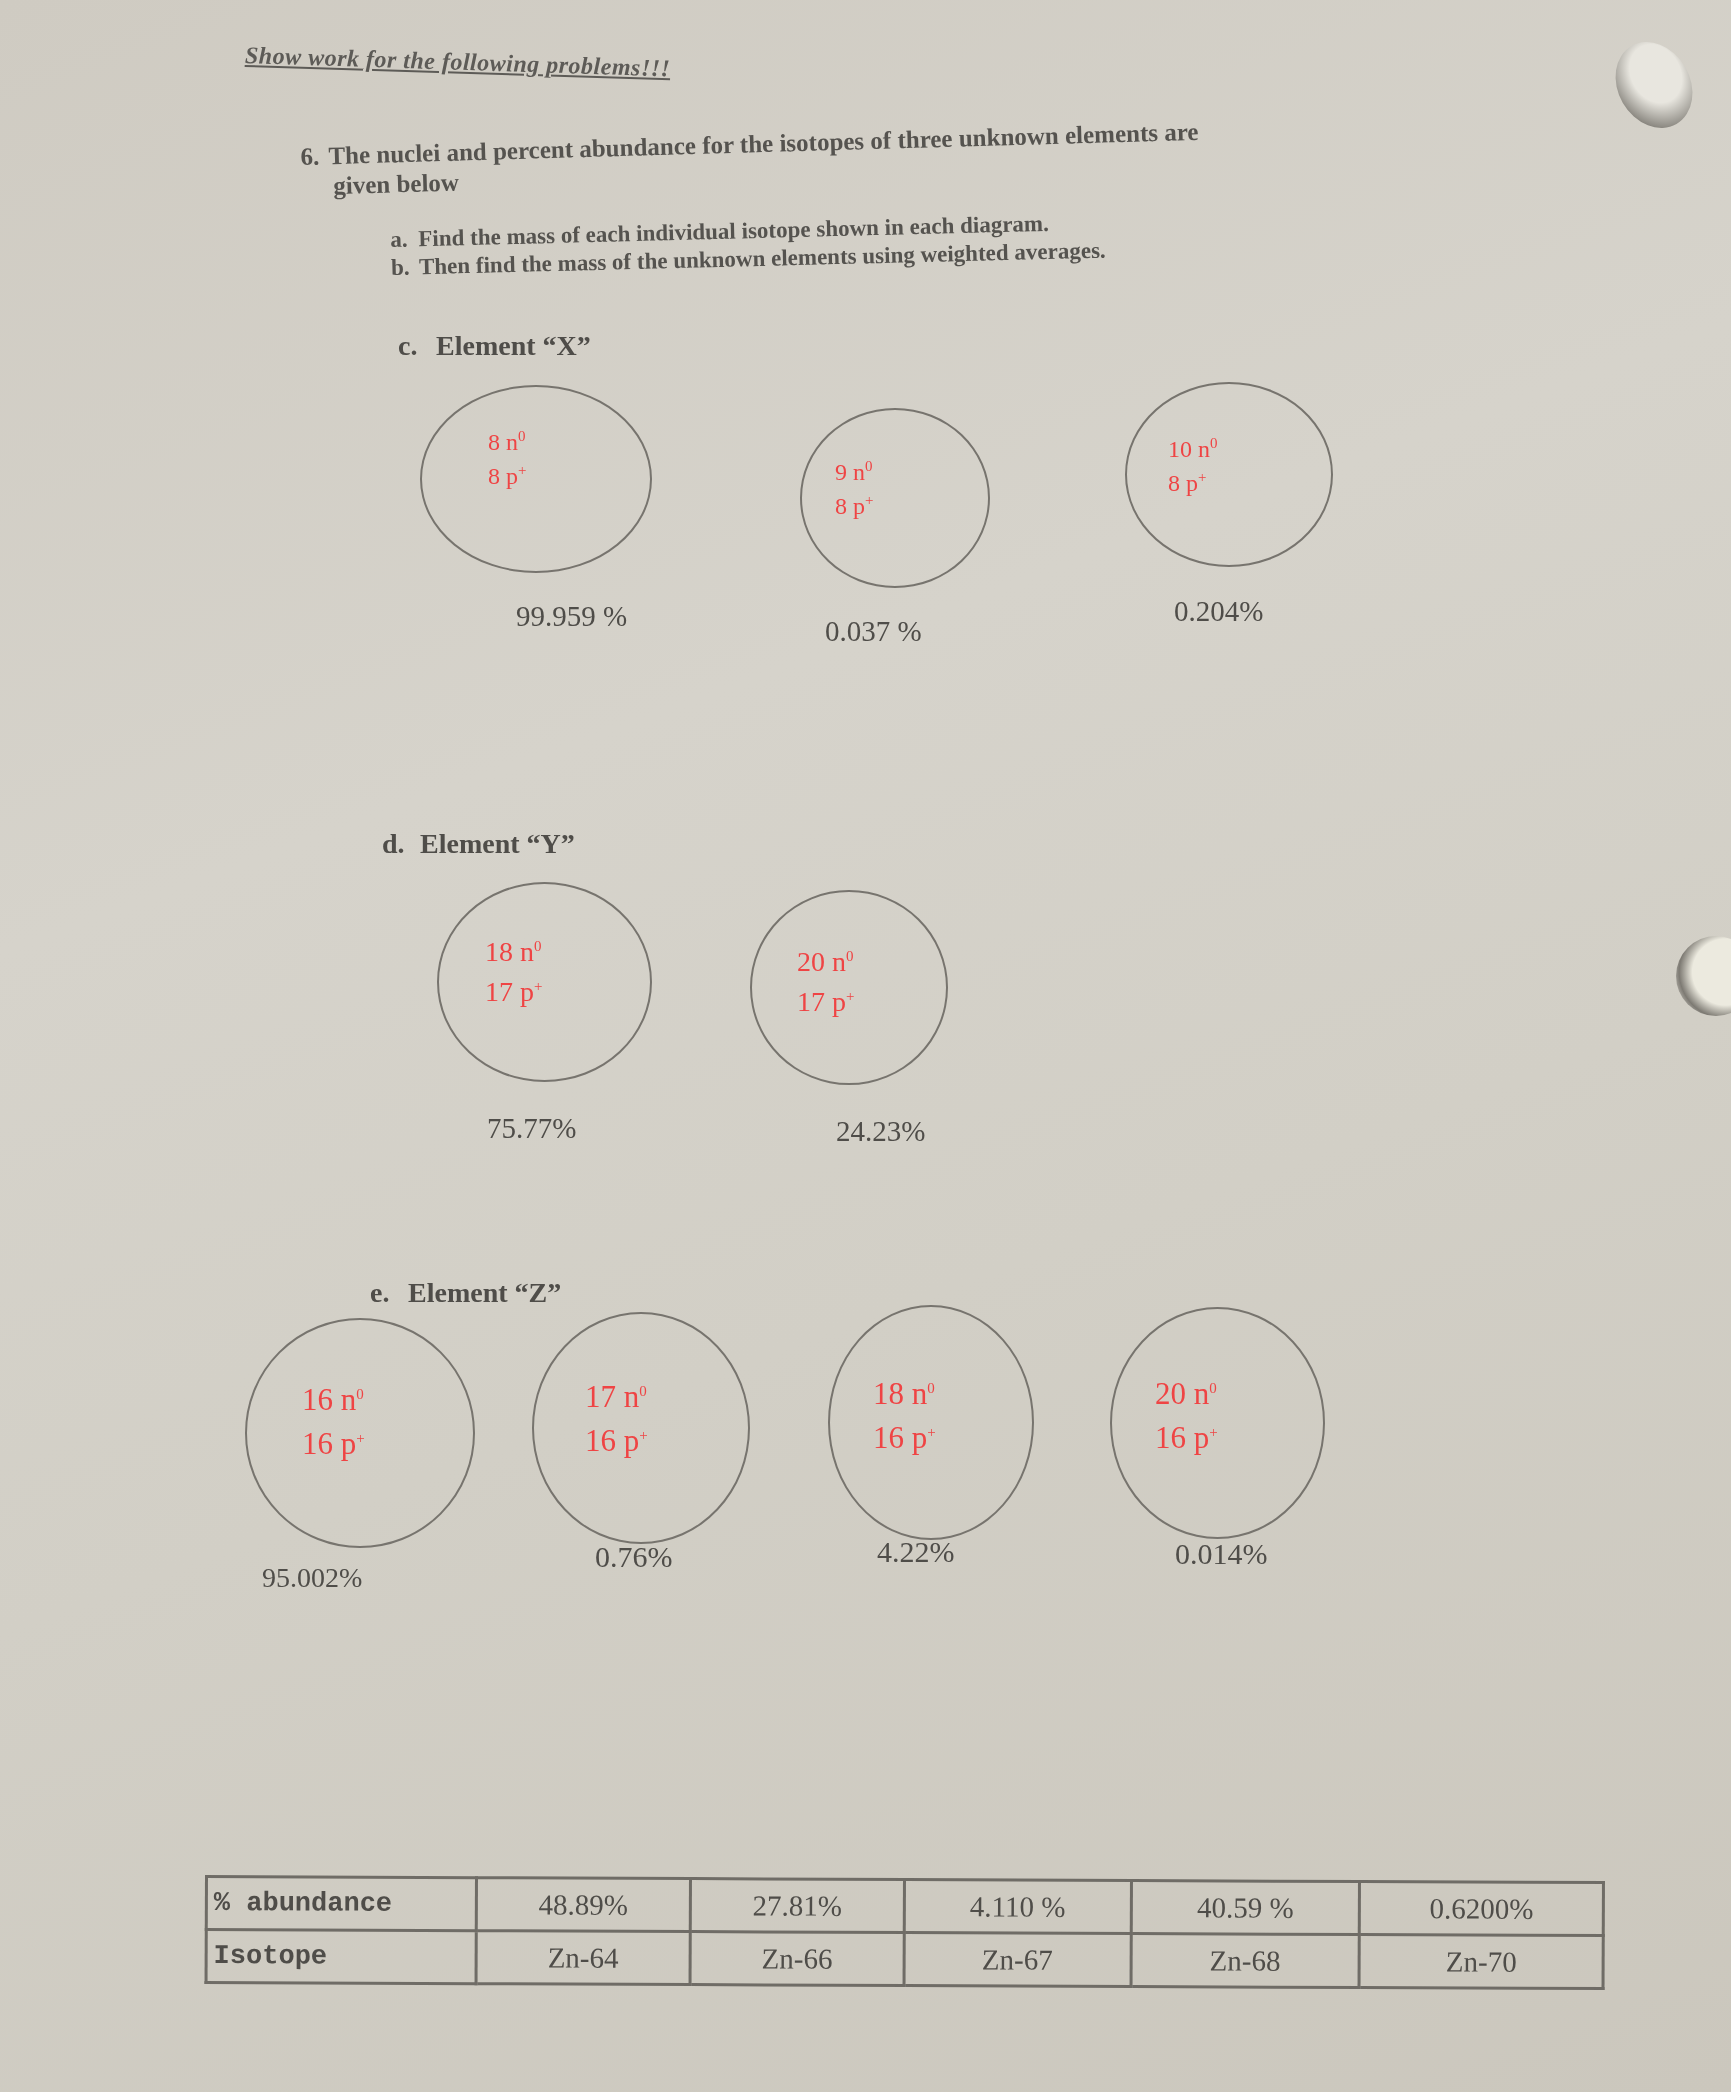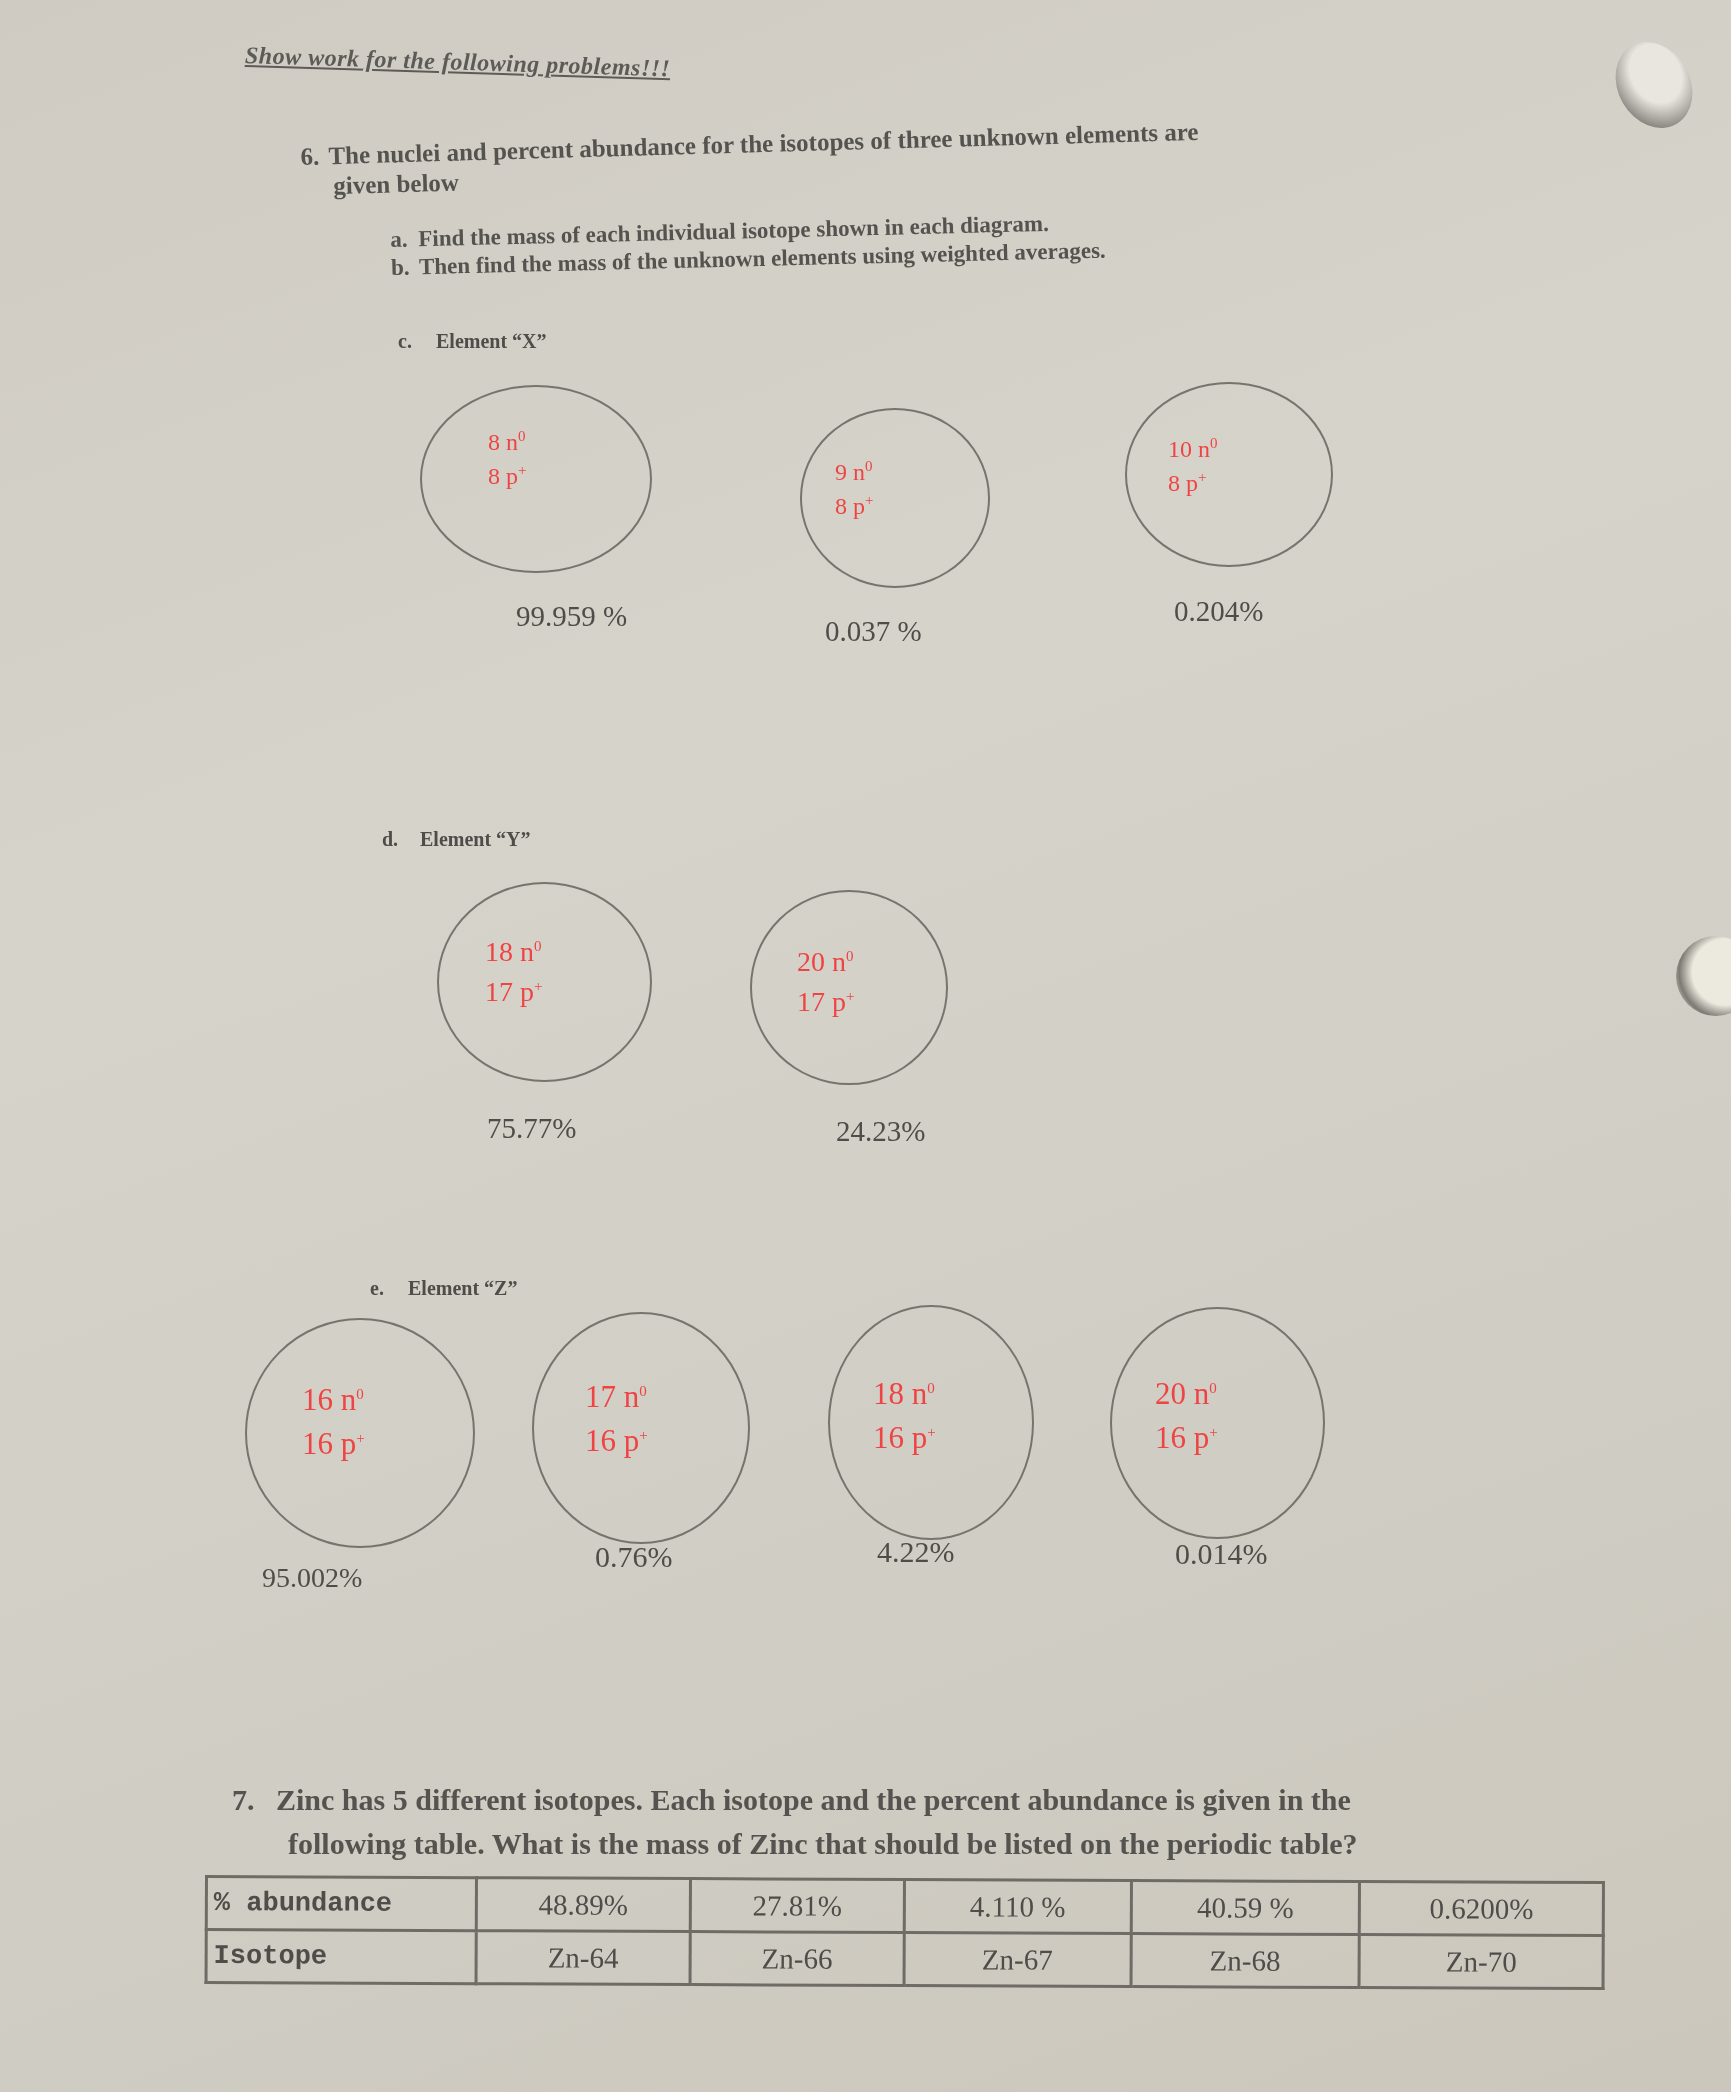--- a/index.html
+++ b/index.html
@@ -12,21 +12,21 @@
   .page { position:absolute; inset:0; }
   .abs { position:absolute; }
   .hdr { left:245px; top:42px; font-size:24px; font-style:italic; font-weight:bold; text-decoration:underline; color:#5d5b57; transform:rotate(1.8deg); transform-origin:left center; letter-spacing:0.5px; }
   .qtext { font-size:25px; font-weight:bold; color:#55534f; }
   .q6 { left:300px; top:142px; width:1100px; transform:rotate(-1.6deg); transform-origin:left top; line-height:30px; }
   .q6 .num { display:inline-block; width:28px; }
   .q6 .indent { padding-left:32px; }
   .sub { left:390px; top:226px; width:1000px; transform:rotate(-1.4deg); transform-origin:left top; line-height:28px; font-size:23px; }
   .sub div { white-space:nowrap; }
   .sub .lbl { display:inline-block; width:28px; }
-  .elabel { font-size:20px; font-weight:bold; color:#4f4d49; }
+  .elabel { font-size:28px; font-weight:bold; color:#4f4d49; }
   .elabel .lt { display:inline-block; width:38px; }
   .nucleus {
     position:absolute; border:2.5px solid #77746e; border-radius:50%;
     box-sizing:border-box;
   }
   .nuc-text { position:absolute; font-size:28px; line-height:40px; color:#ef4444; white-space:nowrap; }
   .nuc-text sup { font-size:15px; vertical-align:super; line-height:0; }
   .pct { position:absolute; font-size:29px; color:#4f4d49; white-space:nowrap; }
   .q7 { left:232px; top:1778px; width:1340px; line-height:44px; font-size:30px; }
   .q7 .num { display:inline-block; width:44px; }
@@ -127,24 +127,20 @@
   </div>
   <div class="pct" style="left:877px; top:1535px; font-size:30px;">4.22%</div>
 
   <div class="nucleus" style="left:1110px; top:1307px; width:215px; height:232px;"></div>
   <div class="nuc-text" style="left:1155px; top:1372px; font-size:31px; line-height:44px;">
     <div><span>20 n</span><sup>0</sup></div>
     <div><span>16 p</span><sup>+</sup></div>
   </div>
   <div class="pct" style="left:1175px; top:1537px; font-size:30px;">0.014%</div>
 
-  <div class="abs qtext q7">
-    <div><span class="num">7.</span><span>Zinc has 5 different isotopes.  Each isotope and the percent abundance is given in the</span></div>
-    <div class="l2">following table.  What is the mass of Zinc that should be listed on the periodic table?</div>
-  </div>
 
   <table class="zn">
     <tbody>
         <tr>
       <td class="rowhdr">% abundance</td>
       <td>48.89%</td>
       <td>27.81%</td>
       <td>4.110 %</td>
       <td>40.59 %</td>
       <td>0.6200%</td>

